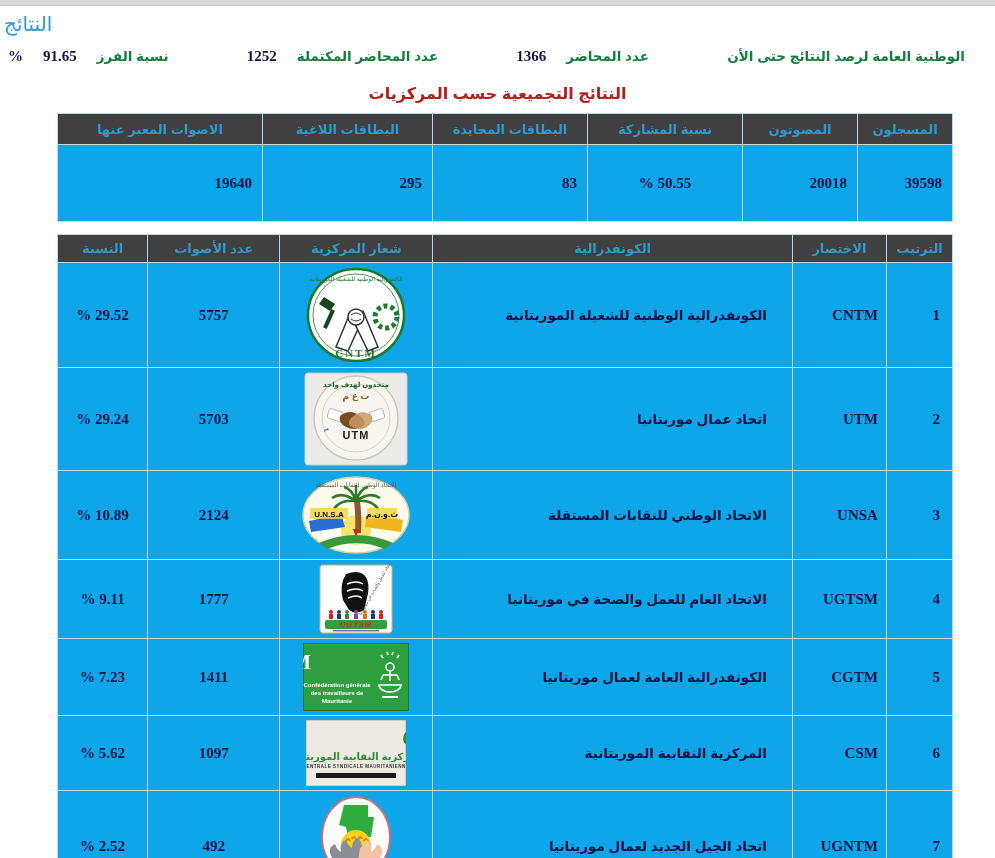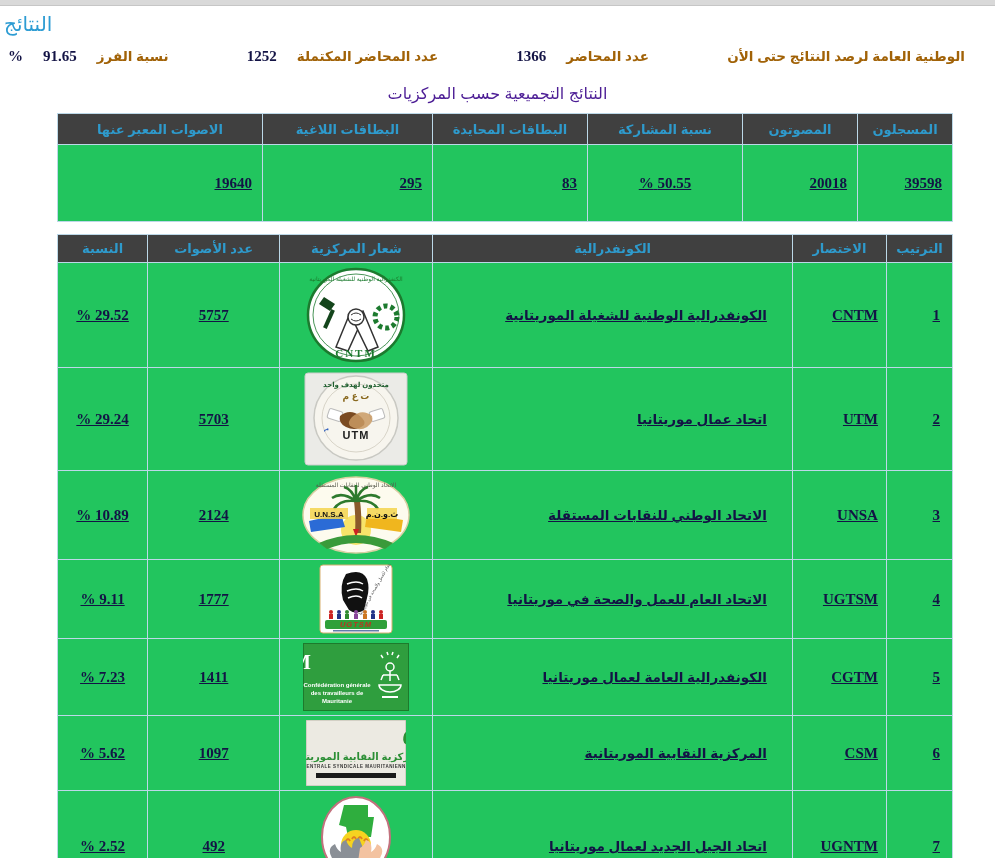--- a/index.html
+++ b/index.html
@@ -11,35 +11,35 @@
   .topbar{height:5px;background:#d9d9d9;border-bottom:1px solid #c6c6c6;}
   .page-title{
     text-align:left;color:#2d9cd3;font-weight:normal;font-size:20px;
     margin:5px 0 0 4px;height:27px;line-height:27px;
   }
   .stats-row{
     direction:rtl;display:flex;justify-content:space-between;align-items:baseline;
     padding:10px 30px 0 8px;height:26px;
   }
   .stat-group{display:flex;align-items:baseline;gap:20px;}
-  .lbl{color:#a16207;font-weight:bold;font-size:13.5px;white-space:nowrap;}
+  .lbl{color:#15803d;font-weight:bold;font-size:13.5px;white-space:nowrap;}
   .val{color:#131345;font-weight:bold;font-size:15px;font-family:"Liberation Serif","DejaVu Serif",serif;}
   .page-subtitle{
-    text-align:center;color:#4c1d95;font-weight:normal;font-size:16px;
+    text-align:center;color:#b91c1c;font-weight:bold;font-size:16px;
     margin:9px 0 8px 0;height:22px;line-height:22px;
   }
   table{border-collapse:collapse;margin-left:57px;direction:rtl;table-layout:fixed;background:#fff;}
   .summary-table{width:895px;border:1px solid #a9cde0;}
   .results-table{width:896px;margin-top:12px;border:1px solid #a9cde0;}
   th{
     background:#404040;color:#2e9acc;font-size:13px;font-weight:bold;
     border:1px solid #bcd8e8;height:30px;text-align:center;padding:0 4px;
   }
   .results-table th{height:27px;}
-  td{border:1px solid #bcd8e8;background:#22c55e;vertical-align:middle;text-decoration:underline;}
+  td{border:1px solid #bcd8e8;background:#0ea5e9;vertical-align:middle;}
   .num{
     color:#131345;font-weight:bold;font-size:15px;
     font-family:"Liberation Serif","DejaVu Serif",serif;
   }
   .summary-table td{height:44px;text-align:right;padding:0 10px;}
   td.pct{direction:ltr;text-align:center;padding:16px 8px;}
   td.rank{text-align:right;padding:0 12px;}
   td.abbr{text-align:right;padding:0 8px;direction:ltr;}
   td.cname{
     padding:0 25px;color:#131345;font-weight:bold;font-size:13.5px;

